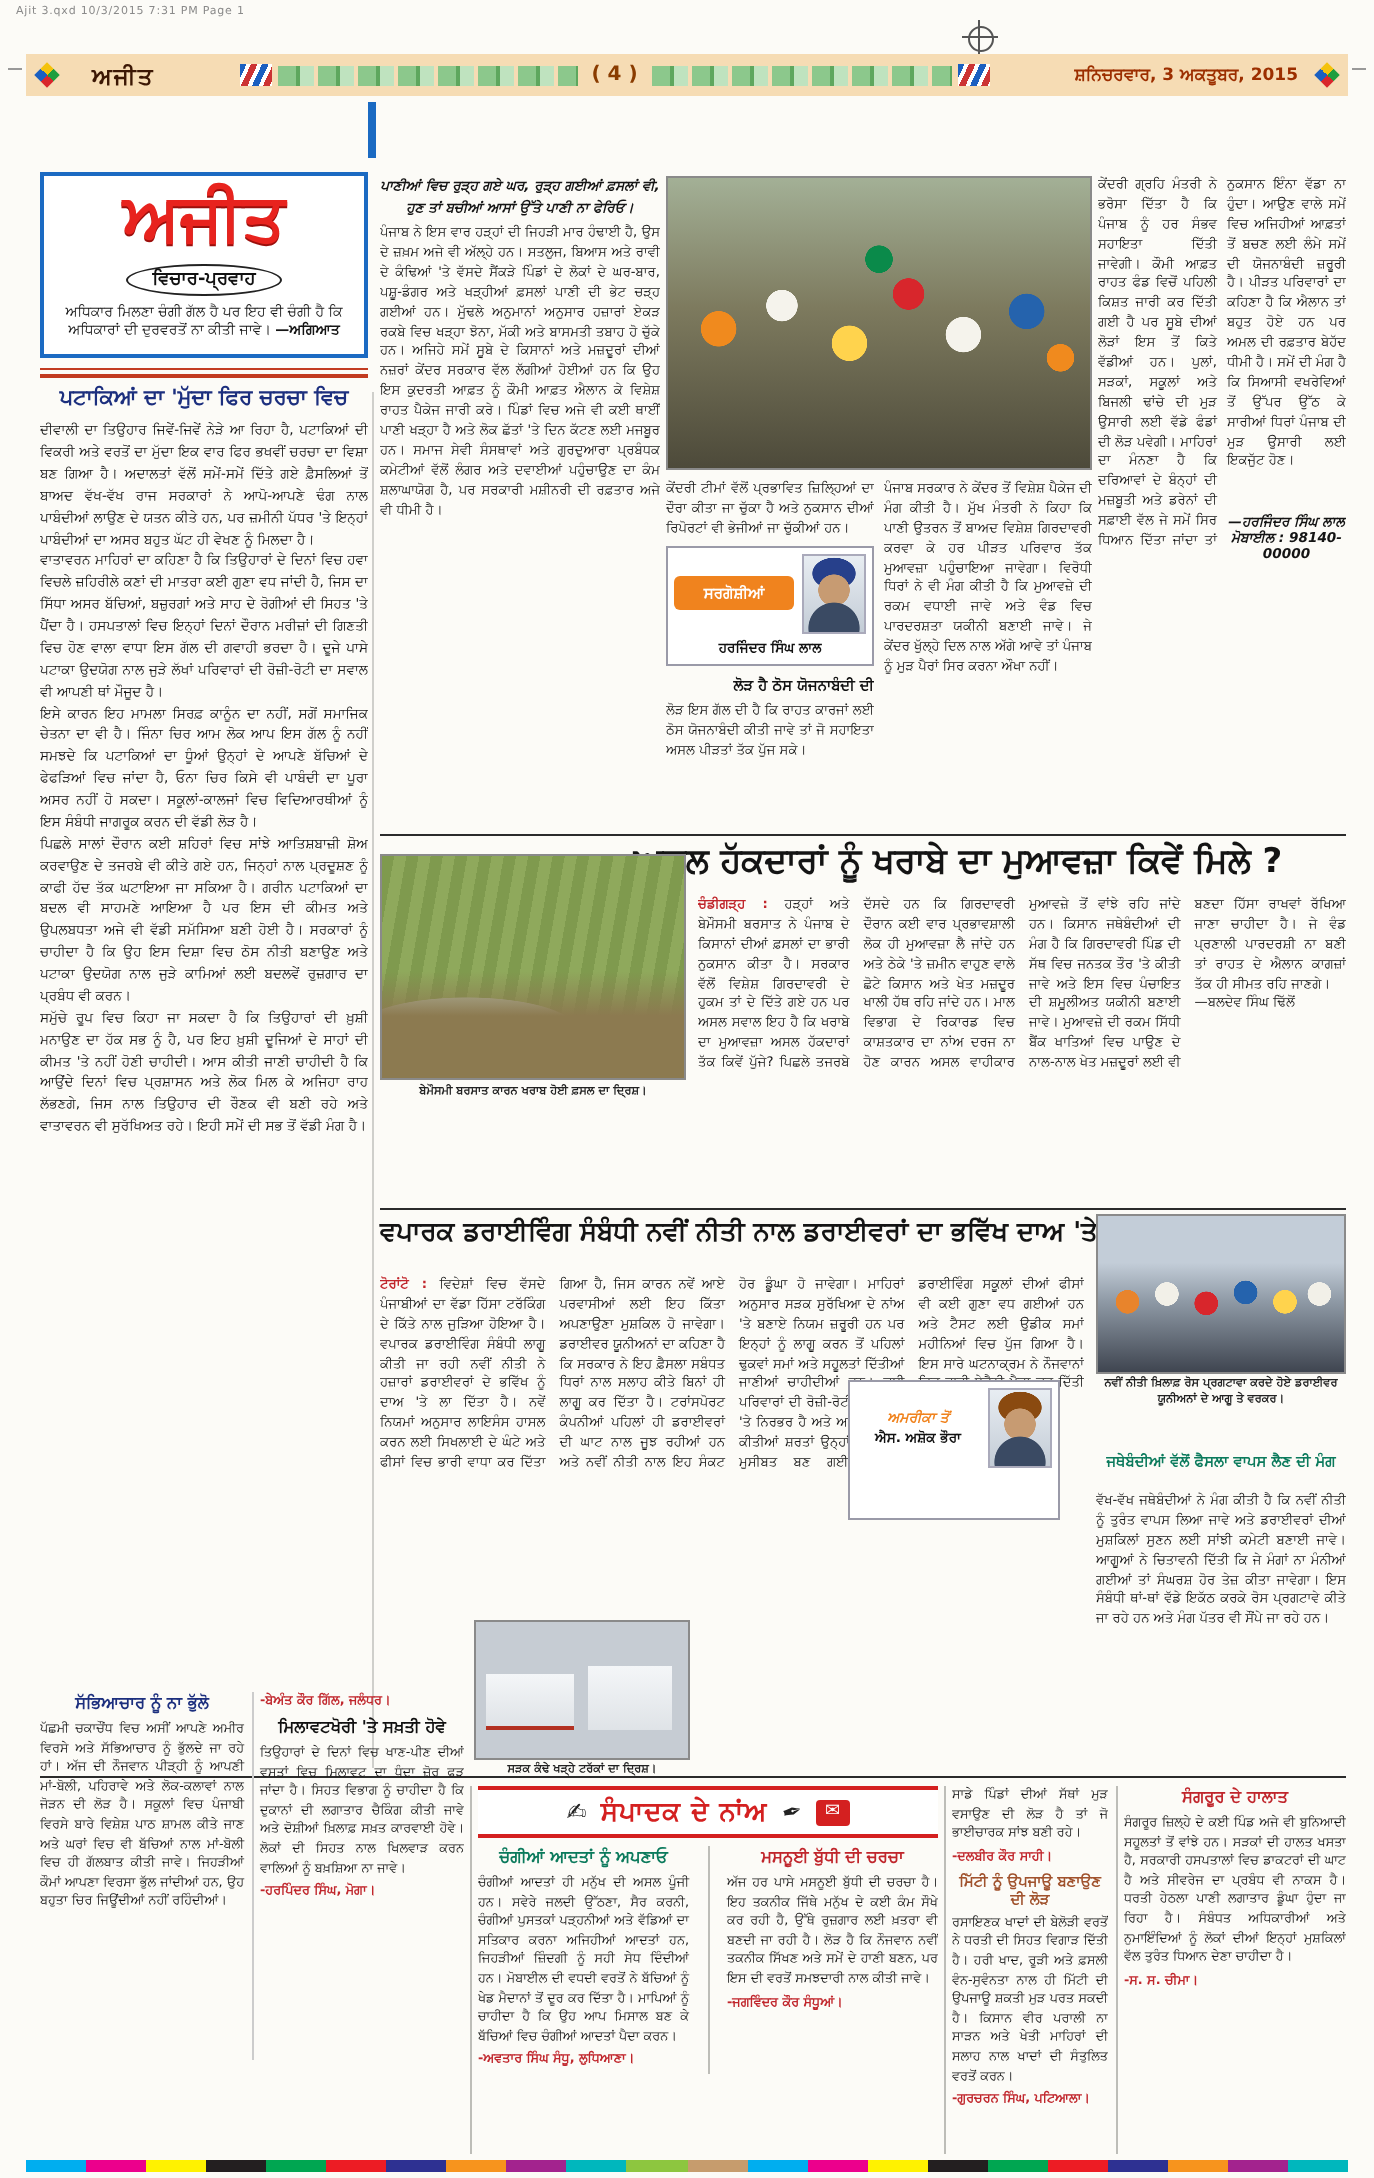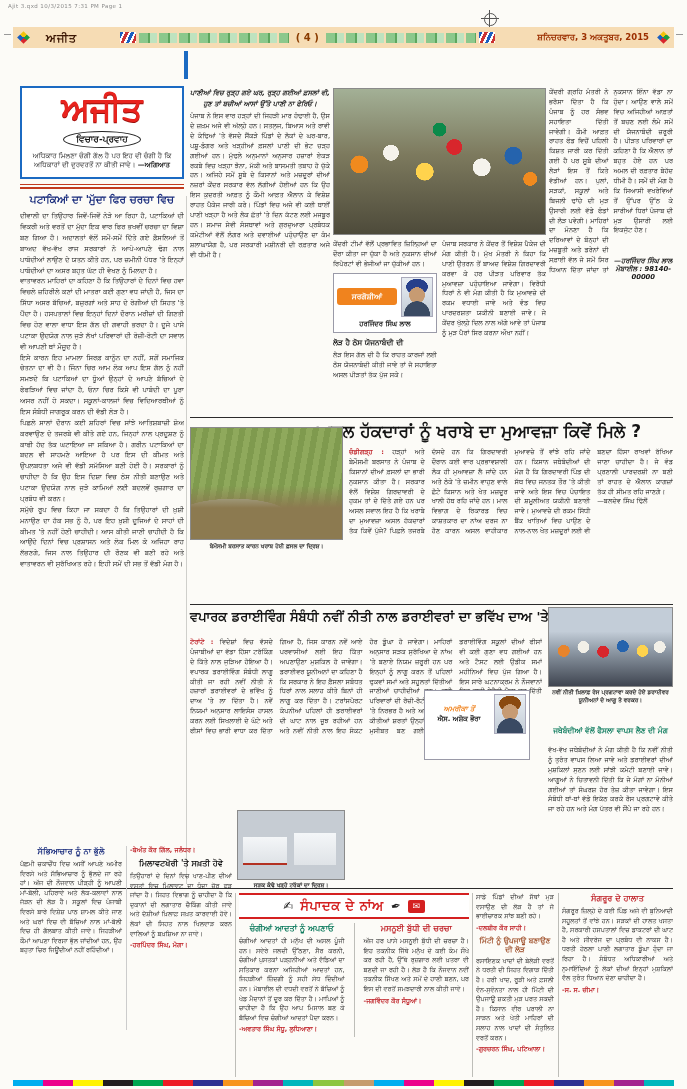--- a/index.html
+++ b/index.html
@@ -40,21 +40,21 @@
   .rule-red{margin:5px 0 4px;border-top:1px solid #c23b20;border-bottom:2.5px solid #c23b20;height:2px;}
   .ed-headline{text-align:center;font-size:10.5px;font-weight:800;color:#1c2f7e;white-space:nowrap;margin:4px 0 5px;}
   .body-txt{font-size:6.8px;line-height:1.6;text-align:justify;white-space:pre-line;color:#151515;}
   .ed-body{height:642px;overflow:hidden;}
   .col-sep{left:186px;top:196px;width:1px;height:688px;background:#cfcfcb;}
   
   .stxt{font-size:6.6px;line-height:1.5;text-align:justify;color:#151515;}
   .pre{white-space:pre-line;}
   .couplet{font-style:italic;font-weight:700;text-align:center;font-size:6.8px;line-height:1.55;margin-bottom:3px;white-space:pre-line;}
   .lead-word{color:#c0262c;font-weight:800;}
-  .subhead{font-weight:800;text-align:left;font-size:7.4px;margin:4px 0 3px;color:#111;}
+  .subhead{font-weight:800;text-align:right;font-size:7.4px;margin:4px 0 3px;color:#111;}
   .byline{font-weight:700;font-style:italic;text-align:center;font-size:6.8px;margin-top:21px;white-space:pre-line;}
   .photo{border:1px solid #8a8a8a;box-sizing:border-box;}
   .caption{font-size:5.7px;line-height:1.35;font-weight:600;color:#222;text-align:center;}
   .hrule{border-top:1.5px solid #2b2b2b;}
   
   .photo1{background:
     radial-gradient(circle 9px at 12% 52%,#f08a1e 0 97%,transparent),
     radial-gradient(circle 8px at 27% 44%,#f5f3ec 0 97%,transparent),
     radial-gradient(circle 9px at 43% 57%,#ffd34d 0 97%,transparent),
     radial-gradient(circle 8px at 57% 40%,#d8262c 0 97%,transparent),

